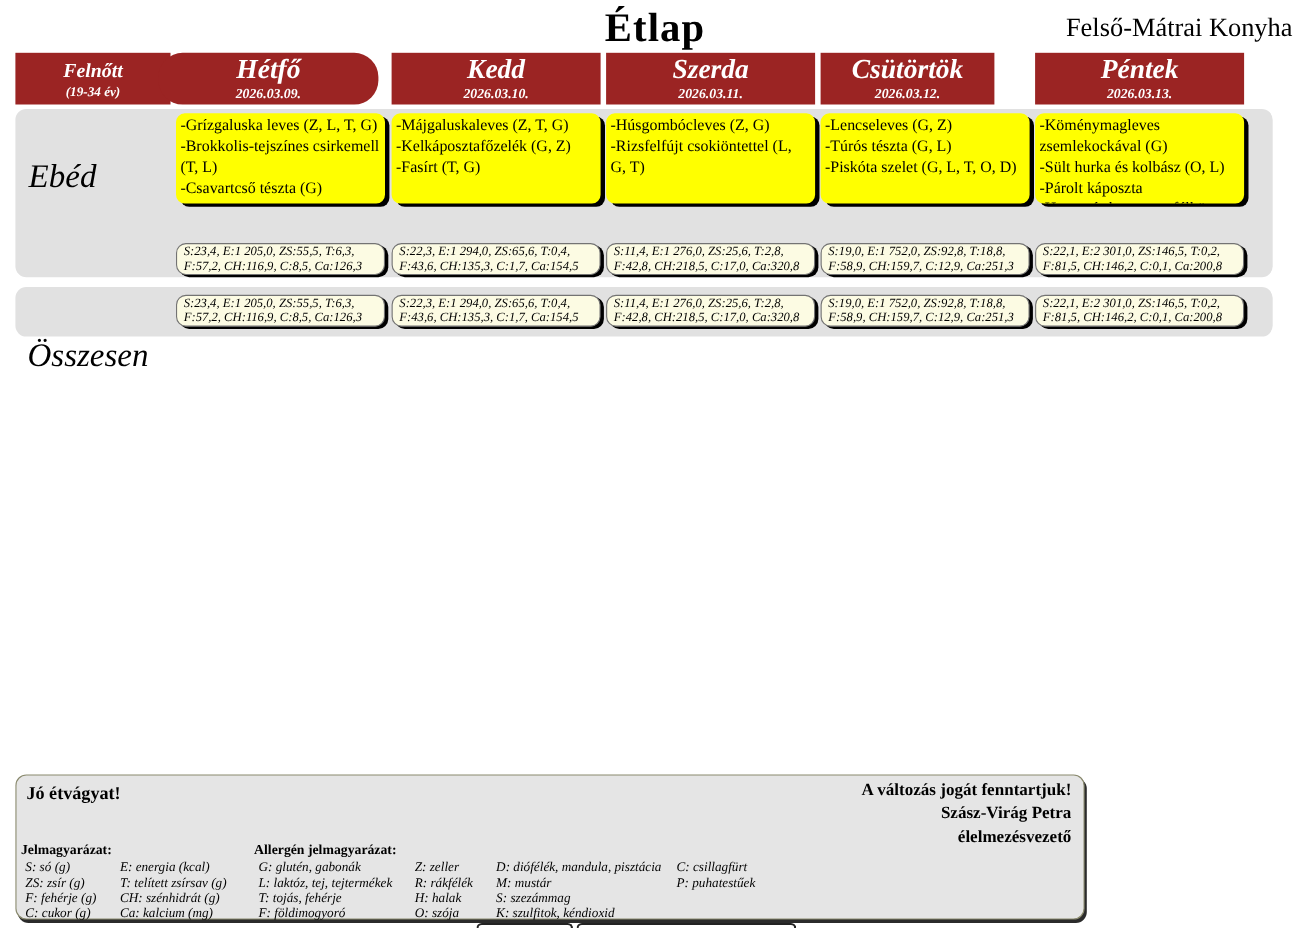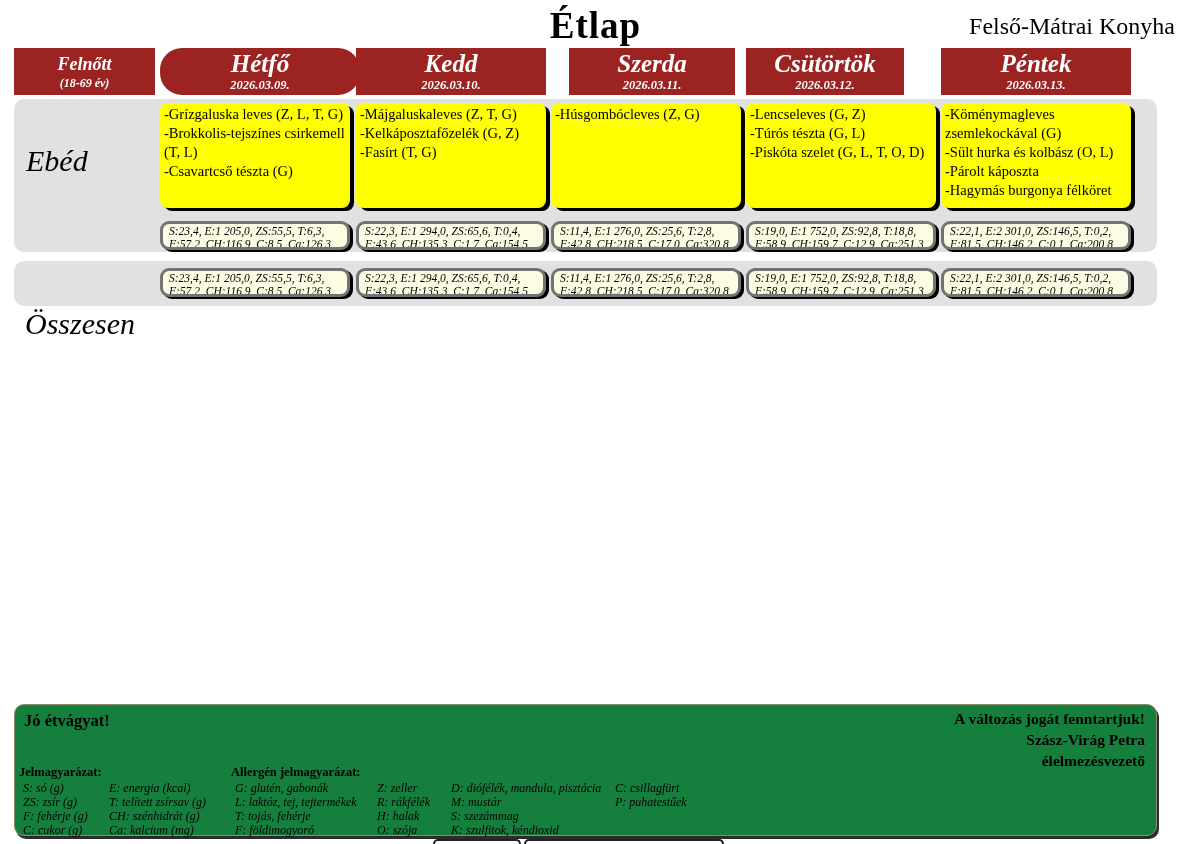--- a/index.html
+++ b/index.html
@@ -15,61 +15,61 @@
   .hdr-cell .day   { font-style:italic; font-weight:bold; font-size:25px; line-height:30px; padding-top:1px; }
   .hdr-cell .date  { font-style:italic; font-weight:bold; font-size:12.5px; line-height:13px; }
   .hdr-aud .aud    { font-style:italic; font-weight:bold; font-size:18px; line-height:26px; padding-top:3px; }
   .hdr-aud .age    { font-style:italic; font-weight:bold; font-size:12px; line-height:12px; }
 
   .band { position:absolute; left:14px; width:1143px; background:#e1e1e1; border-radius:10px; }
   .band-lunch { top:99px;  height:153px; }
   .band-total { top:261px; height:45px;  }
   .row-label { position:absolute; font-style:italic; font-size:30px; line-height:32px;margin-top:44px; }
 
-  .menu-cell { position:absolute; top:103px; width:190px; height:105px; background:#ffff00;
+  .menu-cell { position:absolute; top:103px; width:190px; height:82px; background:#ffff00;
                border-radius:8px; box-shadow:4px 3px 0 #000; padding:2px 4px;
                font-size:14.5px; line-height:19px; overflow:hidden; }
   .menu-item { white-space:normal; }
 
   .pill { position:absolute; width:190px; height:29px; background:#fcfbe3;
-          border:3px solid #737373; border-radius:9px; box-shadow:3px 2px 0 #000;
+          border:1px solid #737373; border-radius:9px; box-shadow:3px 2px 0 #000;
           padding:1px 6px; font-size:11.5px; font-style:italic; line-height:13px;
           white-space:nowrap; overflow:hidden; }
 
-  .footer-box { position:absolute; left:14px; top:704px; width:1143px; height:132px;
-                background:#15803d; border:1px solid #8a8a6e; border-radius:10px;
+  .footer-box { position:absolute; left:14px; top:704px; width:972px; height:132px;
+                background:#e5e5e5; border:1px solid #8a8a6e; border-radius:10px;
                 box-shadow:2px 3px 0 #2b2b2b; }
   .bon { position:absolute; left:9px; top:6px; font-size:16.5px; font-weight:bold; }
   .rights-block { position:absolute; right:11px; top:3px; text-align:right;
                   font-size:15.5px; font-weight:bold; line-height:21px; }
   .legend-title { position:absolute; font-size:12.5px; font-weight:bold; }
   .legend-col { position:absolute; top:76px; font-size:12px; font-style:italic; line-height:14px; }
 
   .cutoff { position:absolute; top:839px; height:5px; background:#fff;
             border:2px solid #222; border-bottom:none; border-radius:6px 6px 0 0; }
 </style>
 </head>
 <body>
 
 <div class="page-title">Étlap</div>
 <div class="kitchen">Felső-Mátrai Konyha</div>
 
 <div class="hdr-cell hdr-aud" style="left:14px;width:141px;">
   <div class="aud">Felnőtt</div>
-  <div class="age">(18-69 év)</div>
-</div>
-<div class="hdr-cell" style="left:160px;width:200px;border-radius:22px;">
+  <div class="age">(19-34 év)</div>
+</div>
+<div class="hdr-cell" style="left:144px;width:200px;border-radius:22px;">
   <div class="day">Hétfő</div>
   <div class="date">2026.03.09.</div>
 </div>
 <div class="hdr-cell" style="left:356px;width:190px;">
   <div class="day">Kedd</div>
   <div class="date">2026.03.10.</div>
 </div>
-<div class="hdr-cell" style="left:551px;width:166px;margin-left:18px;">
+<div class="hdr-cell" style="left:551px;width:190px;">
   <div class="day">Szerda</div>
   <div class="date">2026.03.11.</div>
 </div>
 <div class="hdr-cell" style="left:746px;width:158px;">
   <div class="day">Csütörtök</div>
   <div class="date">2026.03.12.</div>
 </div>
 <div class="hdr-cell" style="left:941px;width:190px;">
   <div class="day">Péntek</div>
   <div class="date">2026.03.13.</div>
@@ -83,20 +83,21 @@
   <div class="menu-item">-Brokkolis-tejszínes csirkemell  (T, L)</div>
   <div class="menu-item">-Csavartcső tészta (G)</div>
 </div>
 <div class="menu-cell" style="left:356px;">
   <div class="menu-item">-Májgaluskaleves (Z, T, G)</div>
   <div class="menu-item">-Kelkáposztafőzelék (G, Z)</div>
   <div class="menu-item">-Fasírt  (T, G)</div>
 </div>
 <div class="menu-cell" style="left:551px;">
   <div class="menu-item">-Húsgombócleves  (Z, G)</div>
+  <div class="menu-item">-Rizsfelfújt csokiöntettel  (L, G, T)</div>
 </div>
 <div class="menu-cell" style="left:746px;">
   <div class="menu-item">-Lencseleves (G, Z)</div>
   <div class="menu-item">-Túrós tészta  (G, L)</div>
   <div class="menu-item">-Piskóta szelet  (G, L, T, O, D)</div>
 </div>
 <div class="menu-cell" style="left:941px;">
   <div class="menu-item">-Köménymagleves zsemlekockával (G)</div>
   <div class="menu-item">-Sült hurka és kolbász (O, L)</div>
   <div class="menu-item">-Párolt káposzta</div>

